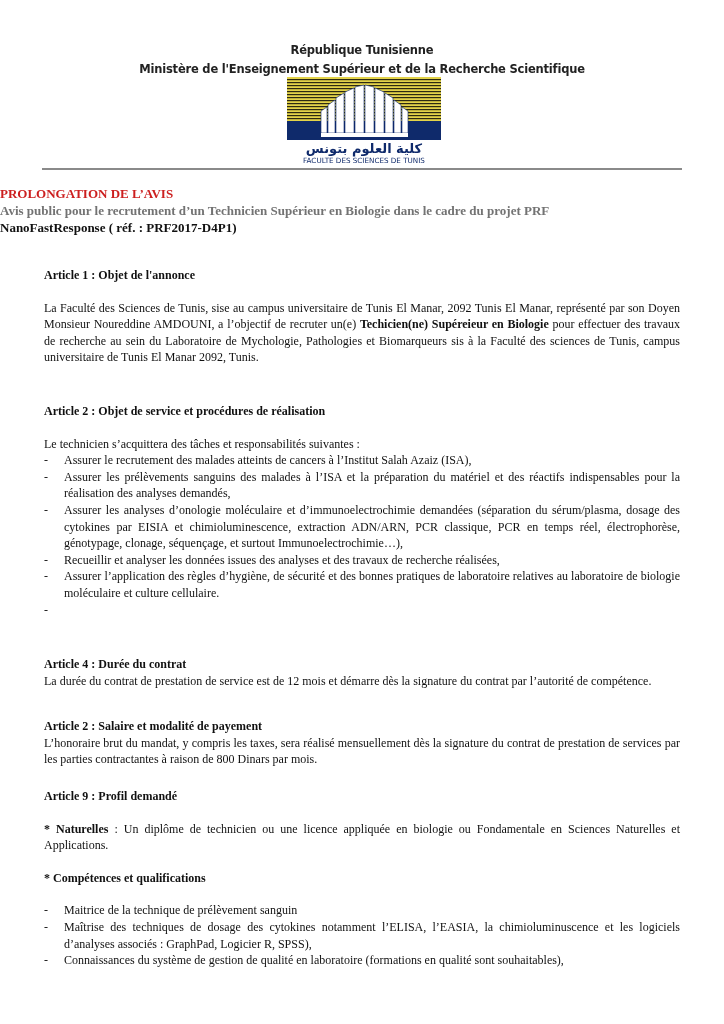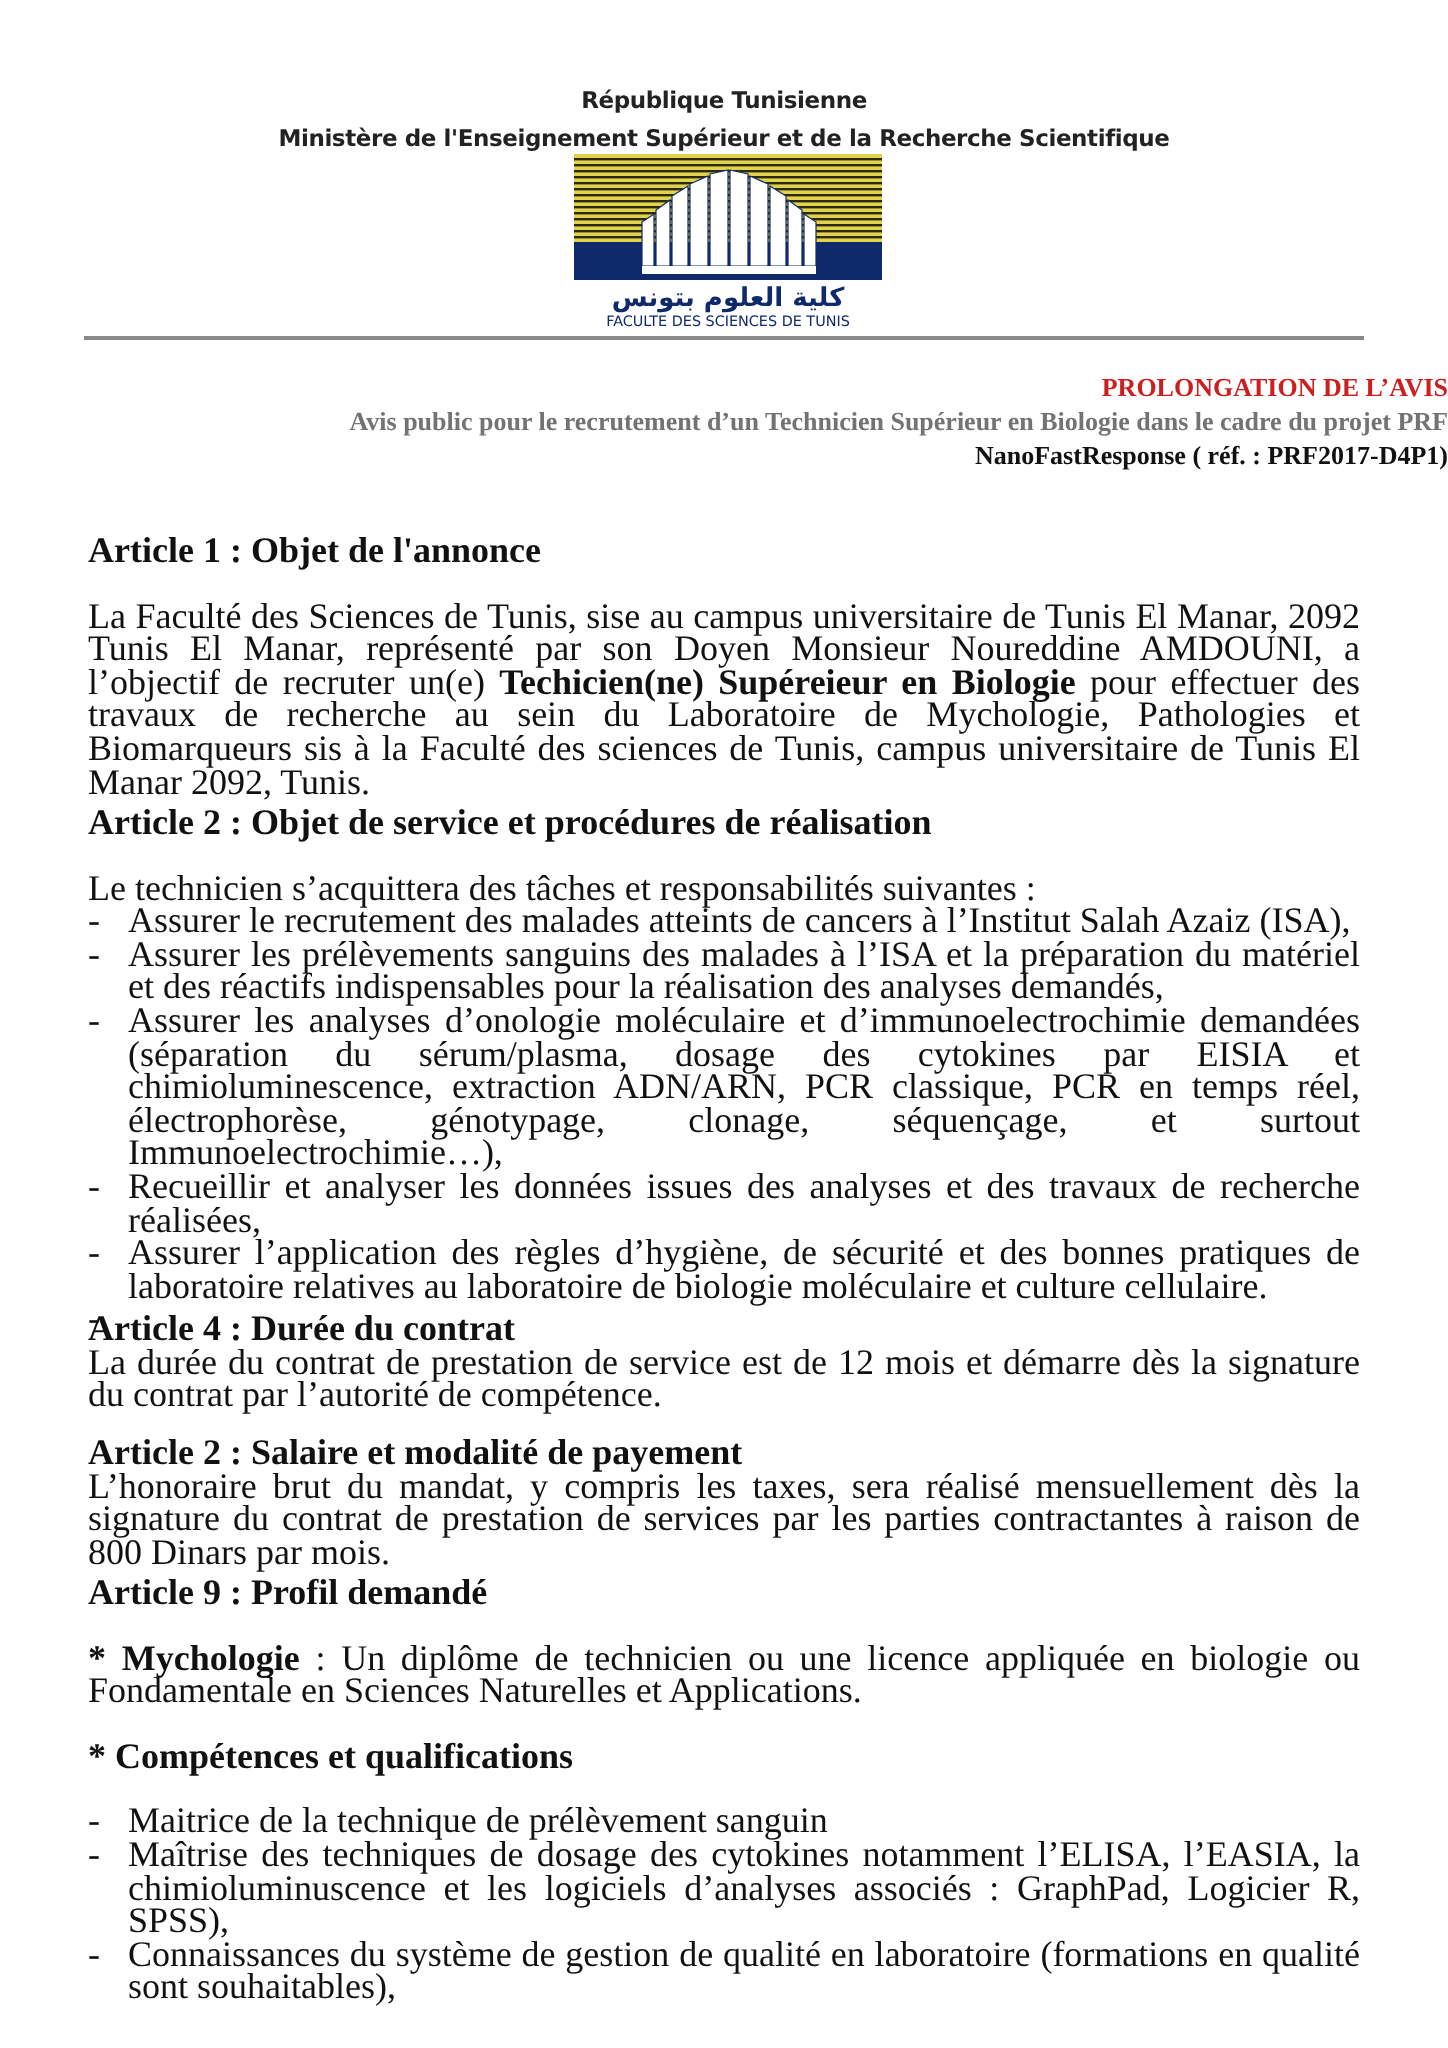--- a/index.html
+++ b/index.html
@@ -5,25 +5,25 @@
   html, body { margin: 0; padding: 0; background: #ffffff; }
   body { width: 724px; height: 1024px; position: relative; overflow: hidden; color: #111; }
   .page { position: absolute; left: 0; top: 0; width: 724px; height: 1024px; }
   .hdr { position: absolute; left: 0; width: 724px; text-align: center;
          font-family: "DejaVu Sans", sans-serif; font-weight: bold; font-size: 11.5px; color: #222; letter-spacing: -0.2px; }
   .hdr1 { top: 43px; }
   .hdr2 { top: 62px; }
   .logo { position: absolute; left: 287px; top: 77px; width: 154px; height: 87px; }
   .sep { position: absolute; left: 42px; top: 168px; width: 640px; height: 2px; background: #8a8a8a; }
   .serif { font-family: "Liberation Serif", "DejaVu Serif", serif; }
-  .title { position: absolute; left: 0; width: 724px; text-align: right; font-weight: bold; font-size: 13px; }
+  .title { position: absolute; left: 0; width: 724px; text-align: left; font-weight: bold; font-size: 13px; }
   .t-red { top: 186px; color: #cc1f1f; }
   .t-2 { top: 203px; color: #737373; }
   .t-3 { top: 220px; color: #111; }
-  .block { position: absolute; left: 44px; width: 636px; font-size: 18px; line-height: 16.6px; text-align: justify; }
+  .block { position: absolute; left: 44px; width: 636px; font-size: 12px; line-height: 16.6px; text-align: justify; }
   .art-h { font-weight: bold; }
   ul.dash { list-style: none; margin: 0; padding: 0; }
   ul.dash li { position: relative; padding-left: 20px; }
   ul.dash li .dash-mark { position: absolute; left: 0; top: 0; }
   b { font-weight: bold; }
 </style>
 </head>
 <body>
 
 <div class="page">
@@ -106,21 +106,21 @@
 
   <div class="block serif" style="top:718px;">
     <div class="art-h">Article 2 : Salaire et modalité de payement</div>
     <div>L’honoraire brut du mandat, y compris les taxes, sera réalisé mensuellement dès la signature du contrat de prestation de services par les parties contractantes à raison de 800 Dinars par mois.</div>
   </div>
 
   <div class="block serif" style="top:788px;">
     <div class="art-h">Article 9 : Profil demandé</div>
     <div style="height:16px;"></div>
     <div>
-      <b>* Mychologie</b><span> : Un diplôme de technicien ou une licence appliquée en biologie ou Fondamentale en Sciences Naturelles et Applications.</span>
+      <b>* Naturelles</b><span> : Un diplôme de technicien ou une licence appliquée en biologie ou Fondamentale en Sciences Naturelles et Applications.</span>
     </div>
     <div style="height:16px;"></div>
     <div class="art-h">* Compétences et qualifications</div>
     <div style="height:16px;"></div>
     <ul class="dash">
       <li><span class="dash-mark">-</span><span>Maitrice de la technique de prélèvement sanguin</span></li>
       <li><span class="dash-mark">-</span><span>Maîtrise des techniques de dosage des cytokines notamment l’ELISA, l’EASIA, la chimioluminuscence et les logiciels d’analyses associés : GraphPad, Logicier R, SPSS),</span></li>
       <li><span class="dash-mark">-</span><span>Connaissances du système de gestion de qualité en laboratoire (formations en qualité sont souhaitables),</span></li>
     </ul>
   </div>

